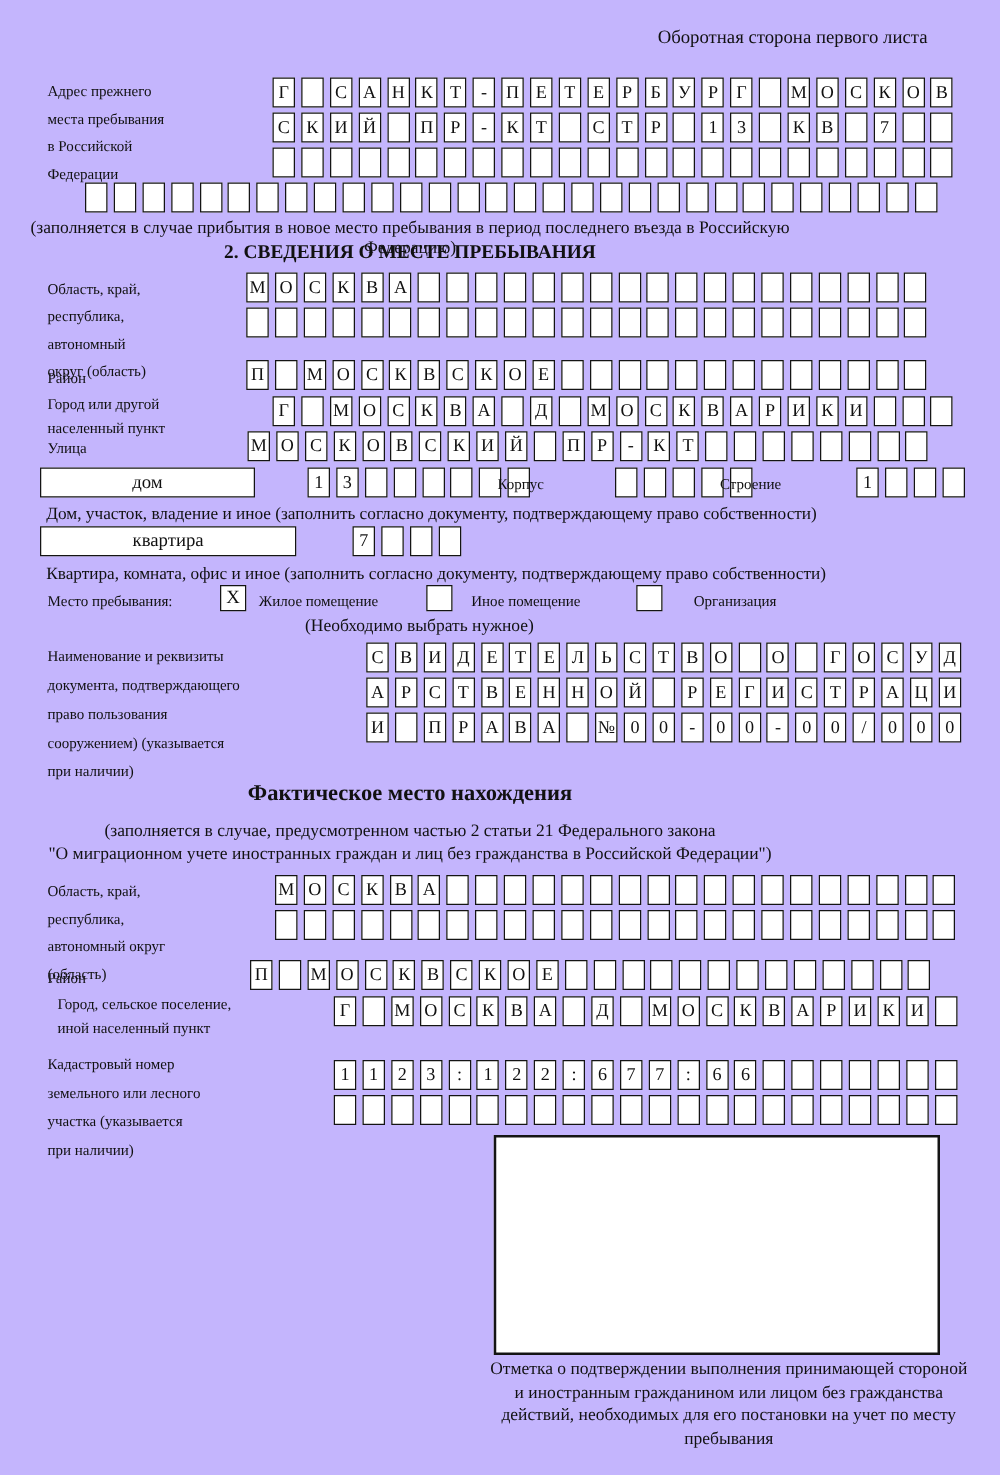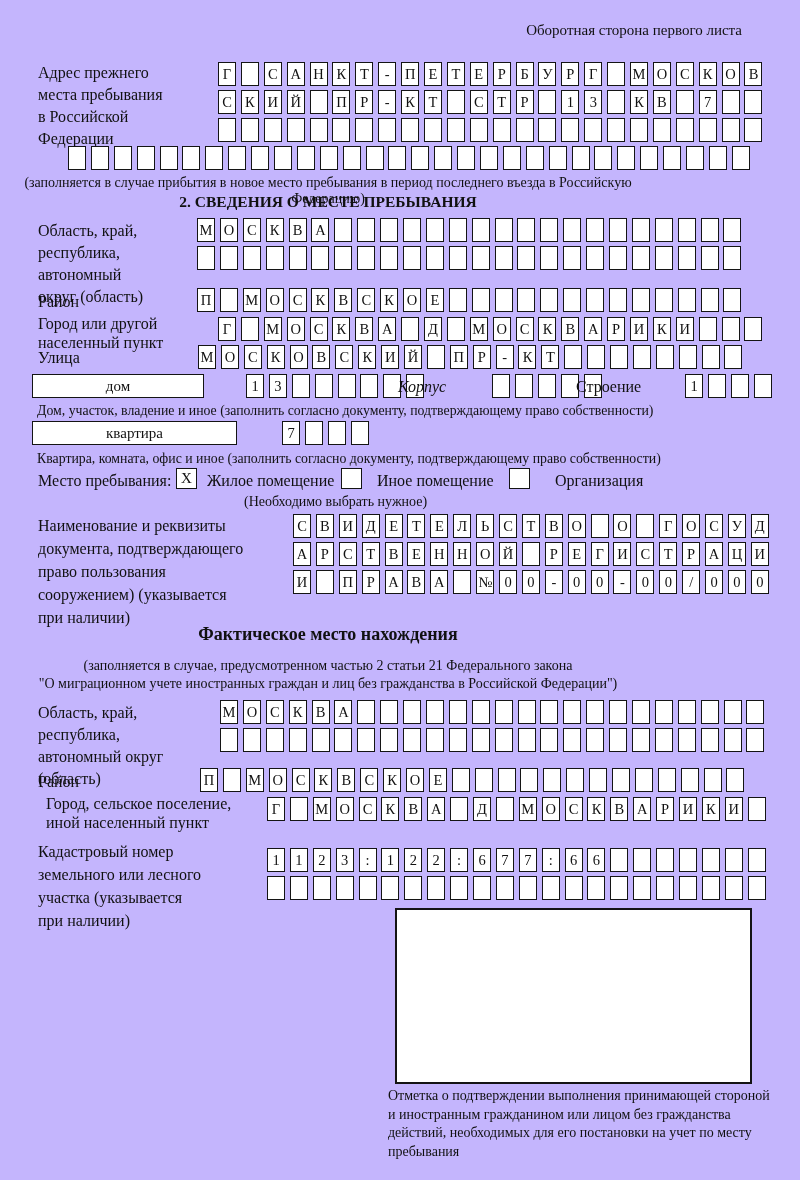--- a/index.html
+++ b/index.html
@@ -1,19 +1,19 @@
 <!DOCTYPE html>
 <html><head>
 <meta charset="utf-8">
 <style>
   html,body{margin:0;padding:0;background:#fff;}
   #form{position:relative;width:800px;height:1180px;background:#c4b5fd;color:#111;
         font-family:"Liberation Serif","DejaVu Serif",serif;overflow:hidden;}
   .abs{position:absolute;}
-  .lbl{font-size:16px;line-height:22px;white-space:nowrap;}
+  .lbl{font-size:12px;line-height:22px;white-space:nowrap;}
   .lbl-lines span{display:block;}
   .boxes{position:absolute;white-space:nowrap;padding-left:40px;}
   .cell{display:inline-block;width:16px;height:22px;border:1.5px solid #141414;
         margin-right:4.9px;font-size:14.5px;line-height:22px;text-align:center;
         vertical-align:top;background:#fff;}
   .wbox{position:absolute;height:22px;border:1.5px solid #141414;text-align:center;
         font-size:15px;line-height:22px;background:#fff;}
   .chk{position:absolute;width:19px;height:19px;border:1.5px solid #141414;
        text-align:center;font-size:15px;line-height:19px;background:#fff;}
   .cap{font-size:13.8px;white-space:nowrap;}
@@ -58,21 +58,21 @@
       <span>Город или другой</span>
       <span>населенный пункт</span>
     </div>
   <div class="boxes" style="left:178px;top:317px;"><span class="cell">Г</span><span class="cell"></span><span class="cell">М</span><span class="cell">О</span><span class="cell">С</span><span class="cell">К</span><span class="cell">В</span><span class="cell">А</span><span class="cell"></span><span class="cell">Д</span><span class="cell"></span><span class="cell">М</span><span class="cell">О</span><span class="cell">С</span><span class="cell">К</span><span class="cell">В</span><span class="cell">А</span><span class="cell">Р</span><span class="cell">И</span><span class="cell">К</span><span class="cell">И</span><span class="cell"></span><span class="cell"></span><span class="cell"></span></div>
 
   <div class="abs lbl" style="left:38px;top:347px;">Улица</div>
   <div class="boxes" style="left:158px;top:345px;"><span class="cell">М</span><span class="cell">О</span><span class="cell">С</span><span class="cell">К</span><span class="cell">О</span><span class="cell">В</span><span class="cell">С</span><span class="cell">К</span><span class="cell">И</span><span class="cell">Й</span><span class="cell"></span><span class="cell">П</span><span class="cell">Р</span><span class="cell">-</span><span class="cell">К</span><span class="cell">Т</span><span class="cell"></span><span class="cell"></span><span class="cell"></span><span class="cell"></span><span class="cell"></span><span class="cell"></span><span class="cell"></span><span class="cell"></span></div>
 
   <div class="wbox" style="left:32px;top:374px;width:170px;">дом</div>
   <div class="boxes" style="left:206px;top:374px;"><span class="cell">1</span><span class="cell">3</span><span class="cell"></span><span class="cell"></span><span class="cell"></span><span class="cell"></span><span class="cell"></span><span class="cell"></span></div>
-  <div class="abs lbl" style="left:398px;top:376px;font-style:italic;">Корпус</div>
+  <div class="abs lbl" style="left:398px;top:376px;">Корпус</div>
   <div class="boxes" style="left:452px;top:374px;"><span class="cell"></span><span class="cell"></span><span class="cell"></span><span class="cell"></span><span class="cell"></span></div>
   <div class="abs lbl" style="left:576px;top:376px;">Строение</div>
   <div class="boxes" style="left:645px;top:374px;"><span class="cell">1</span><span class="cell"></span><span class="cell"></span><span class="cell"></span></div>
   <div class="abs cap" style="left:37px;top:403px;">Дом, участок, владение и иное (заполнить согласно документу, подтверждающему право собственности)</div>
 
   <div class="wbox" style="left:32px;top:421px;width:203px;">квартира</div>
   <div class="boxes" style="left:242px;top:421px;"><span class="cell">7</span><span class="cell"></span><span class="cell"></span><span class="cell"></span></div>
   <div class="abs cap" style="left:37px;top:451px;">Квартира, комната, офис и иное (заполнить согласно документу, подтверждающему право собственности)</div>
 
   <div class="abs lbl" style="left:38px;top:470px;">Место пребывания:</div>
@@ -120,15 +120,15 @@
   <div class="abs lbl lbl-lines" style="left:38px;top:840px;line-height:23px;">
       <span>Кадастровый номер</span>
       <span>земельного или лесного</span>
       <span>участка (указывается</span>
       <span>при наличии)</span>
     </div>
   <div class="boxes" style="left:227px;top:848px;"><span class="cell">1</span><span class="cell">1</span><span class="cell">2</span><span class="cell">3</span><span class="cell">:</span><span class="cell">1</span><span class="cell">2</span><span class="cell">2</span><span class="cell">:</span><span class="cell">6</span><span class="cell">7</span><span class="cell">7</span><span class="cell">:</span><span class="cell">6</span><span class="cell">6</span><span class="cell"></span><span class="cell"></span><span class="cell"></span><span class="cell"></span><span class="cell"></span><span class="cell"></span><span class="cell"></span></div>
   <div class="boxes" style="left:227px;top:876px;"><span class="cell"></span><span class="cell"></span><span class="cell"></span><span class="cell"></span><span class="cell"></span><span class="cell"></span><span class="cell"></span><span class="cell"></span><span class="cell"></span><span class="cell"></span><span class="cell"></span><span class="cell"></span><span class="cell"></span><span class="cell"></span><span class="cell"></span><span class="cell"></span><span class="cell"></span><span class="cell"></span><span class="cell"></span><span class="cell"></span><span class="cell"></span><span class="cell"></span></div>
 
   <div class="abs" style="left:395px;top:908px;width:353px;height:172px;border:2px solid #141414;background:#fff;"></div>
-  <div class="abs" style="left:388px;top:1087px;width:390px;text-align:left;font-size:14px;line-height:18.5px;">Отметка о подтверждении выполнения принимающей стороной и иностранным гражданином или лицом без гражданства действий, необходимых для его постановки на учет по месту пребывания</div>
+  <div class="abs" style="left:388px;top:1087px;width:390px;text-align:center;font-size:14px;line-height:18.5px;">Отметка о подтверждении выполнения принимающей стороной и иностранным гражданином или лицом без гражданства действий, необходимых для его постановки на учет по месту пребывания</div>
 
 </div>
 
 </body></html>

